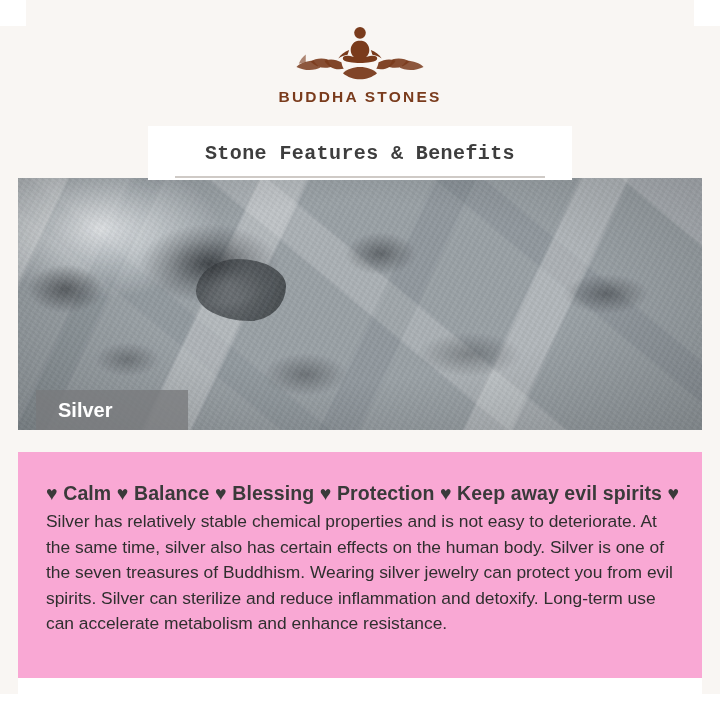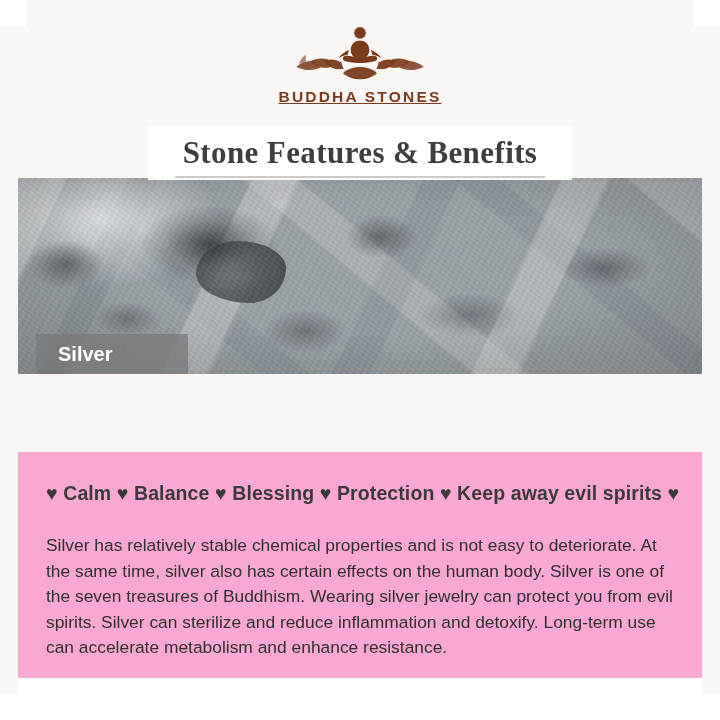--- a/index.html
+++ b/index.html
@@ -57,61 +57,60 @@
     height: 62px;
     display: block;
   }
   .brand-name {
     margin-top: 4px;
     font-size: 15.5px;
     letter-spacing: 2.2px;
     font-weight: bold;
     color: #7a3b1c;
     font-family: "Liberation Sans", sans-serif;
-    text-decoration: underline;
   }
 
   
   .title-band {
     position: absolute;
     top: 126px;
     left: 148px;
     right: 148px;
     height: 54px;
     background: #ffffff;
     display: flex;
     align-items: center;
     justify-content: center;
     box-shadow: 0 0 0 0 transparent;
     z-index: 20;
   }
   .title-band .title {
-    font-size: 31px;
+    font-size: 20px;
     font-weight: bold;
     color: #3e3e3e;
-    font-family: Liberation Serif, serif;
+    font-family: Liberation Mono, monospace;
     letter-spacing: 0.4px;
   }
   .title-underline {
     position: absolute;
     top: 176px;
     left: 175px;
     right: 175px;
     height: 2px;
     background: #cfcac6;
     z-index: 21;
   }
 
   
   .photo-wrap {
     position: absolute;
     top: 178px;
     left: 18px;
     right: 18px;
-    height: 196px;
+    height: 252px;
     overflow: hidden;
     background: #7f1d1d;
     z-index: 10;
   }
   .photo {
     position: absolute;
     inset: 0;
   }
   
   .rock-bg {
@@ -211,21 +210,21 @@
   .keywords {
     font-size: 19.5px;
     font-weight: bold;
     color: #3a3a3a;
     text-align: center;
     letter-spacing: .1px;
     white-space: nowrap;
     font-family: "Liberation Sans", sans-serif;
   }
   .desc {
-    margin-top: 28px;
+    margin-top: 4px;
     font-size: 17.4px;
     line-height: 1.47;
     color: #2f2f2f;
     text-align: left;
     font-family: "Liberation Sans", sans-serif;
   }
 
   
   .bottom-strip {
     position: absolute;

